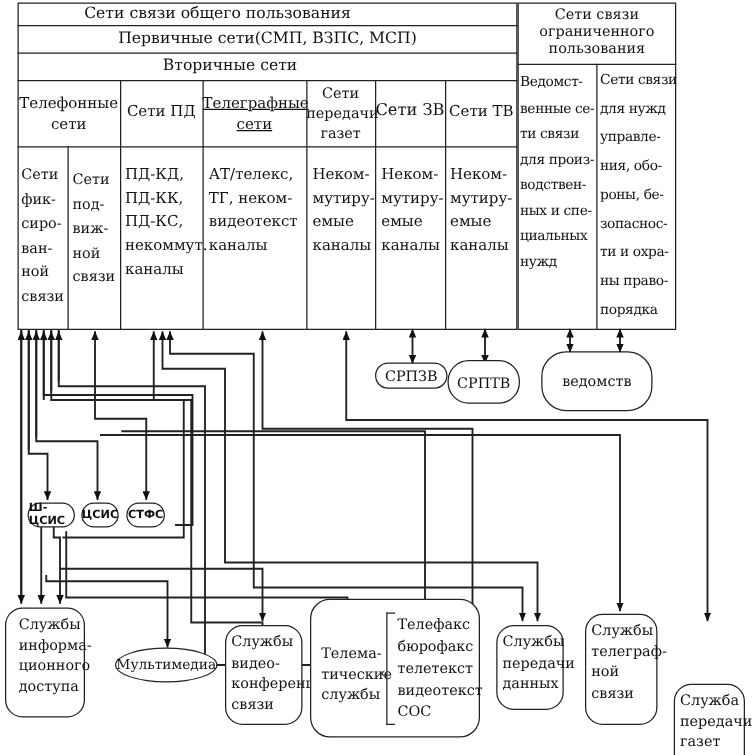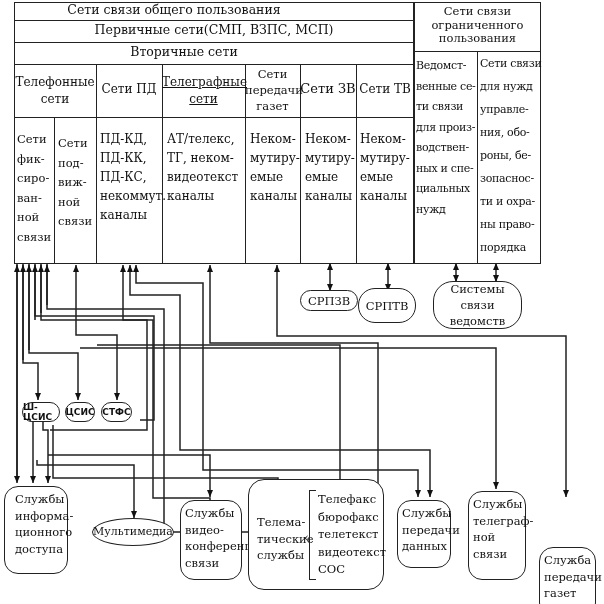--- a/index.html
+++ b/index.html
@@ -200,21 +200,20 @@
 </div>
 
 <div class="oval" style="left:300px;top:290px;width:58px;height:21px;border-radius:17px;">
   <span>СРПЗВ</span>
 </div>
 <div class="oval" style="left:358px;top:288px;width:58px;height:35px;border-radius:17px;">
   <span>СРПТВ</span>
 </div>
 <div class="oval" style="left:433px;top:281px;width:89px;height:48px;border-radius:20px;">
   <div>
-    <div>Системы связи</div>
       <div>ведомств</div>
   </div>
 </div>
 
 <div class="pill" style="left:22px;top:402px;width:38px;height:20px;">
   <span>Ш-ЦСИС</span>
 </div>
 <div class="pill" style="left:65px;top:402px;width:30px;height:20px;">
   <span>ЦСИС</span>
 </div>

